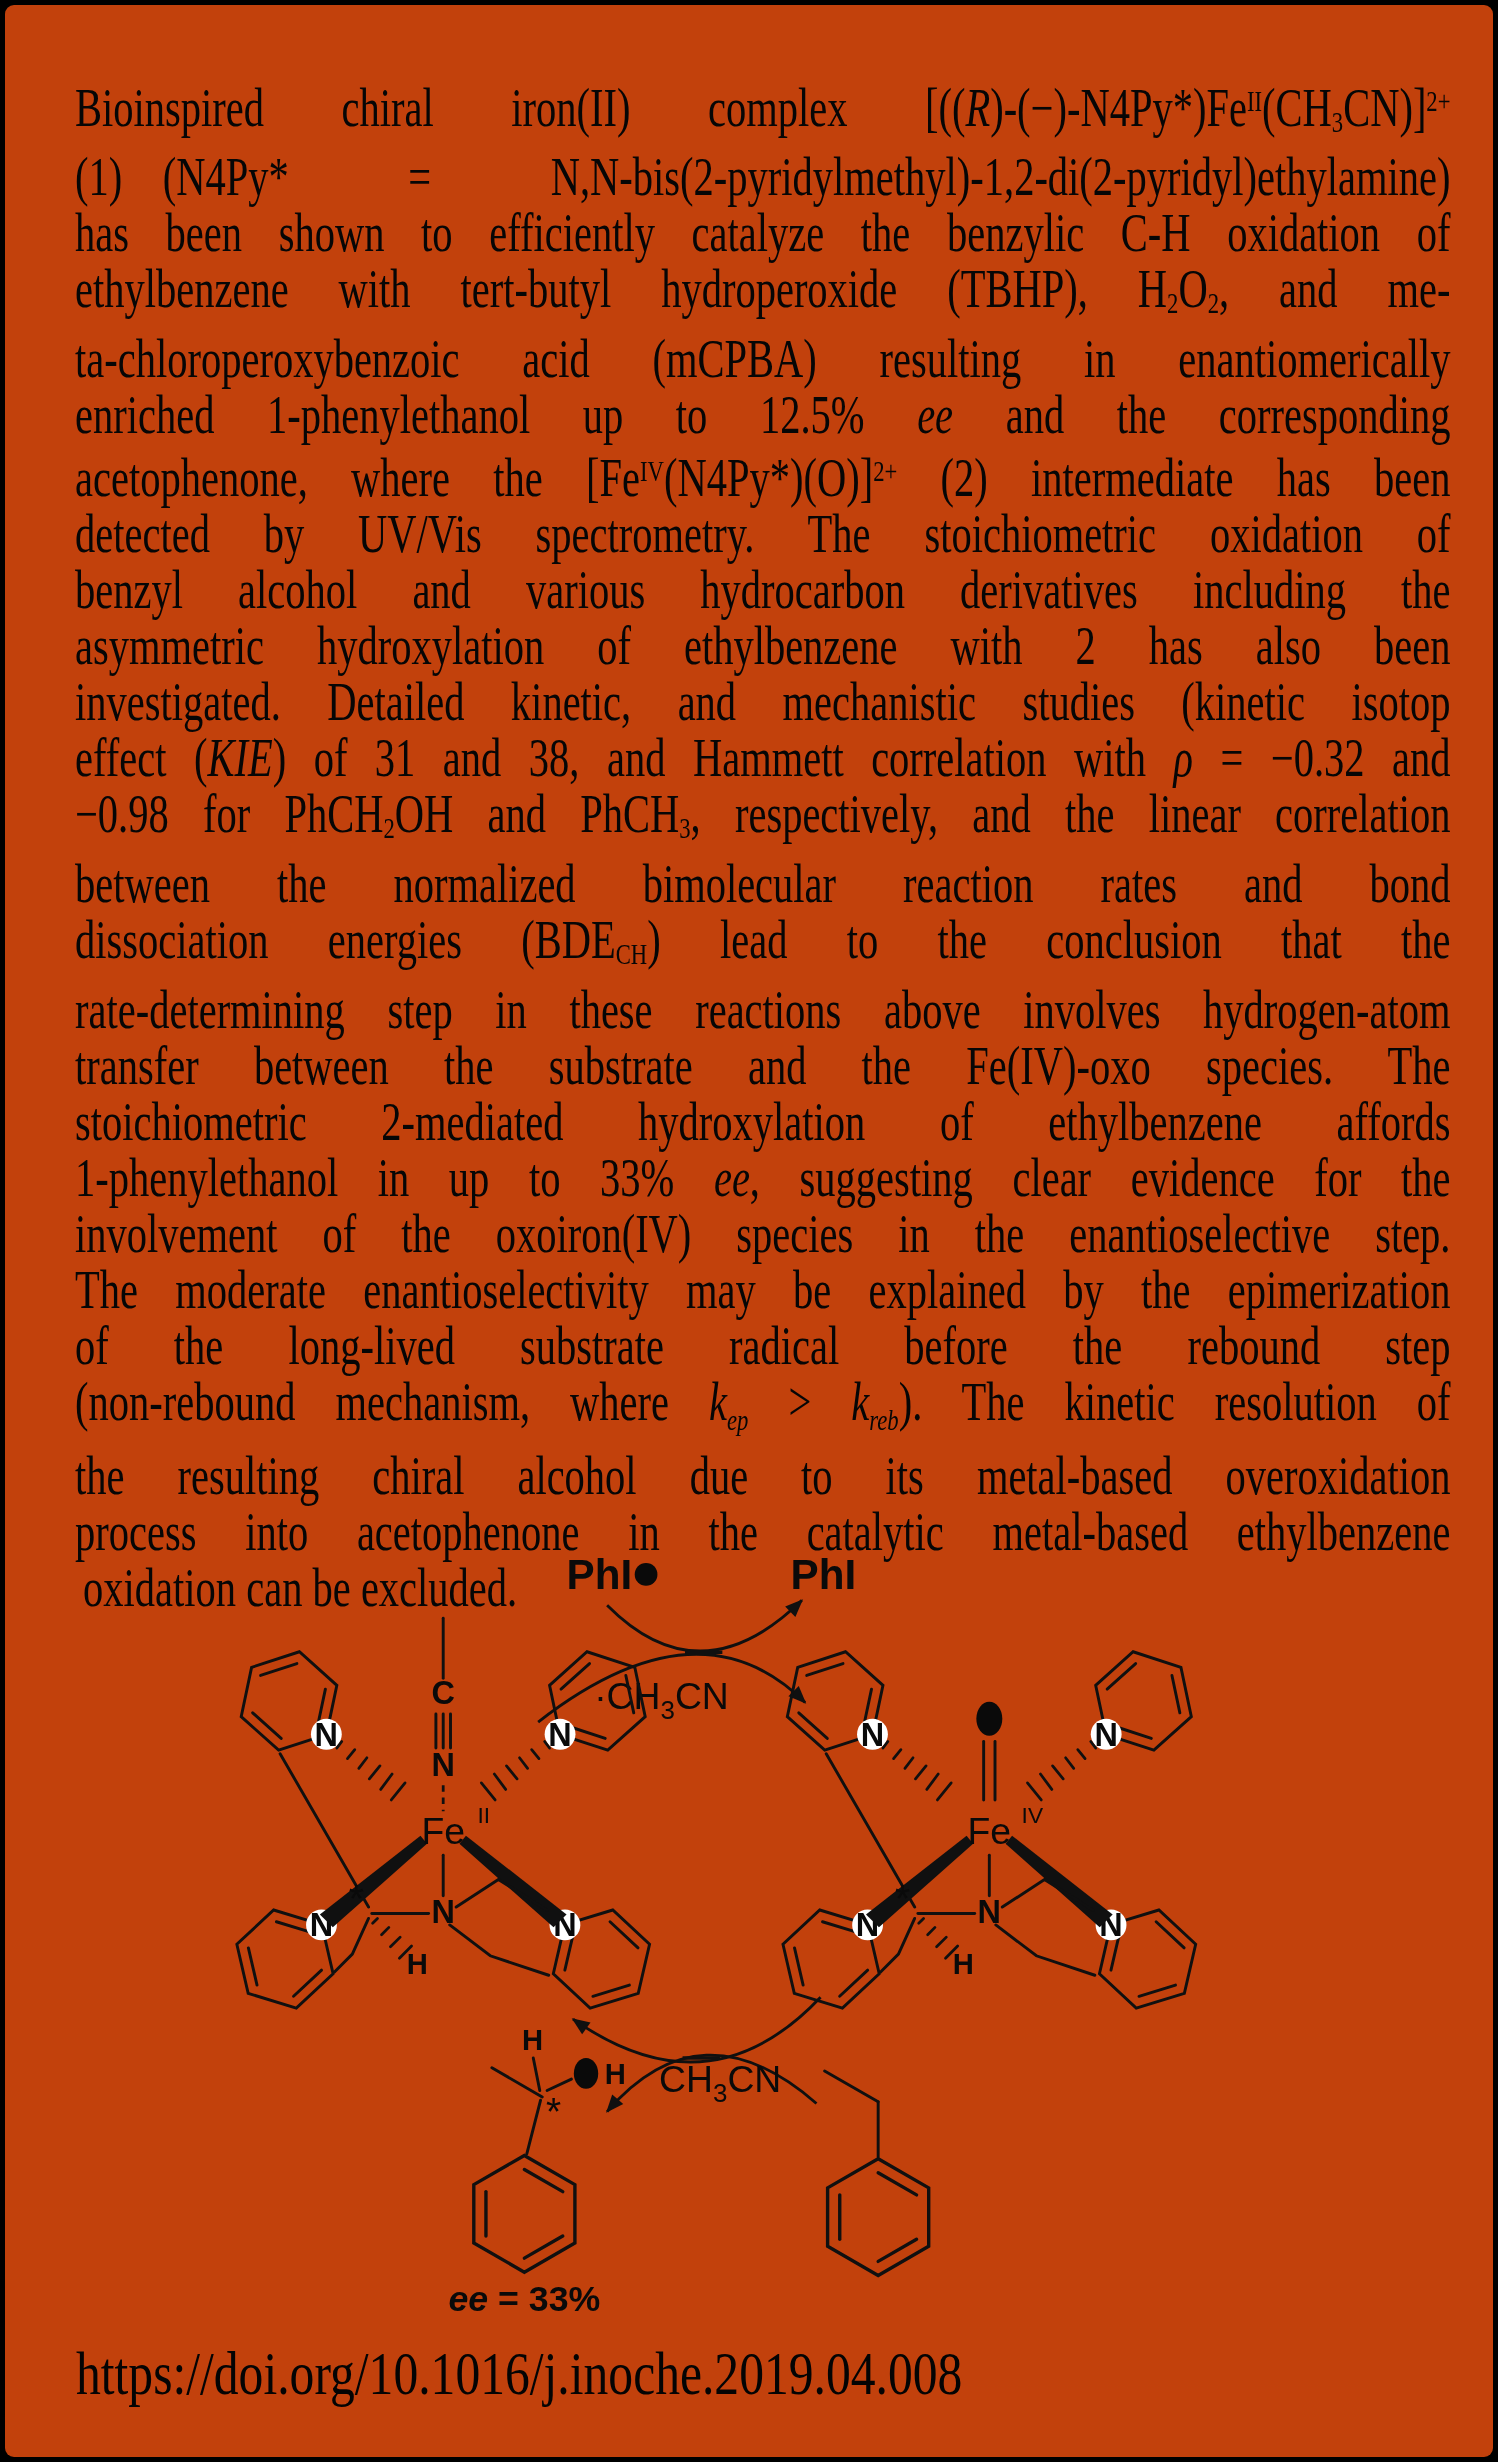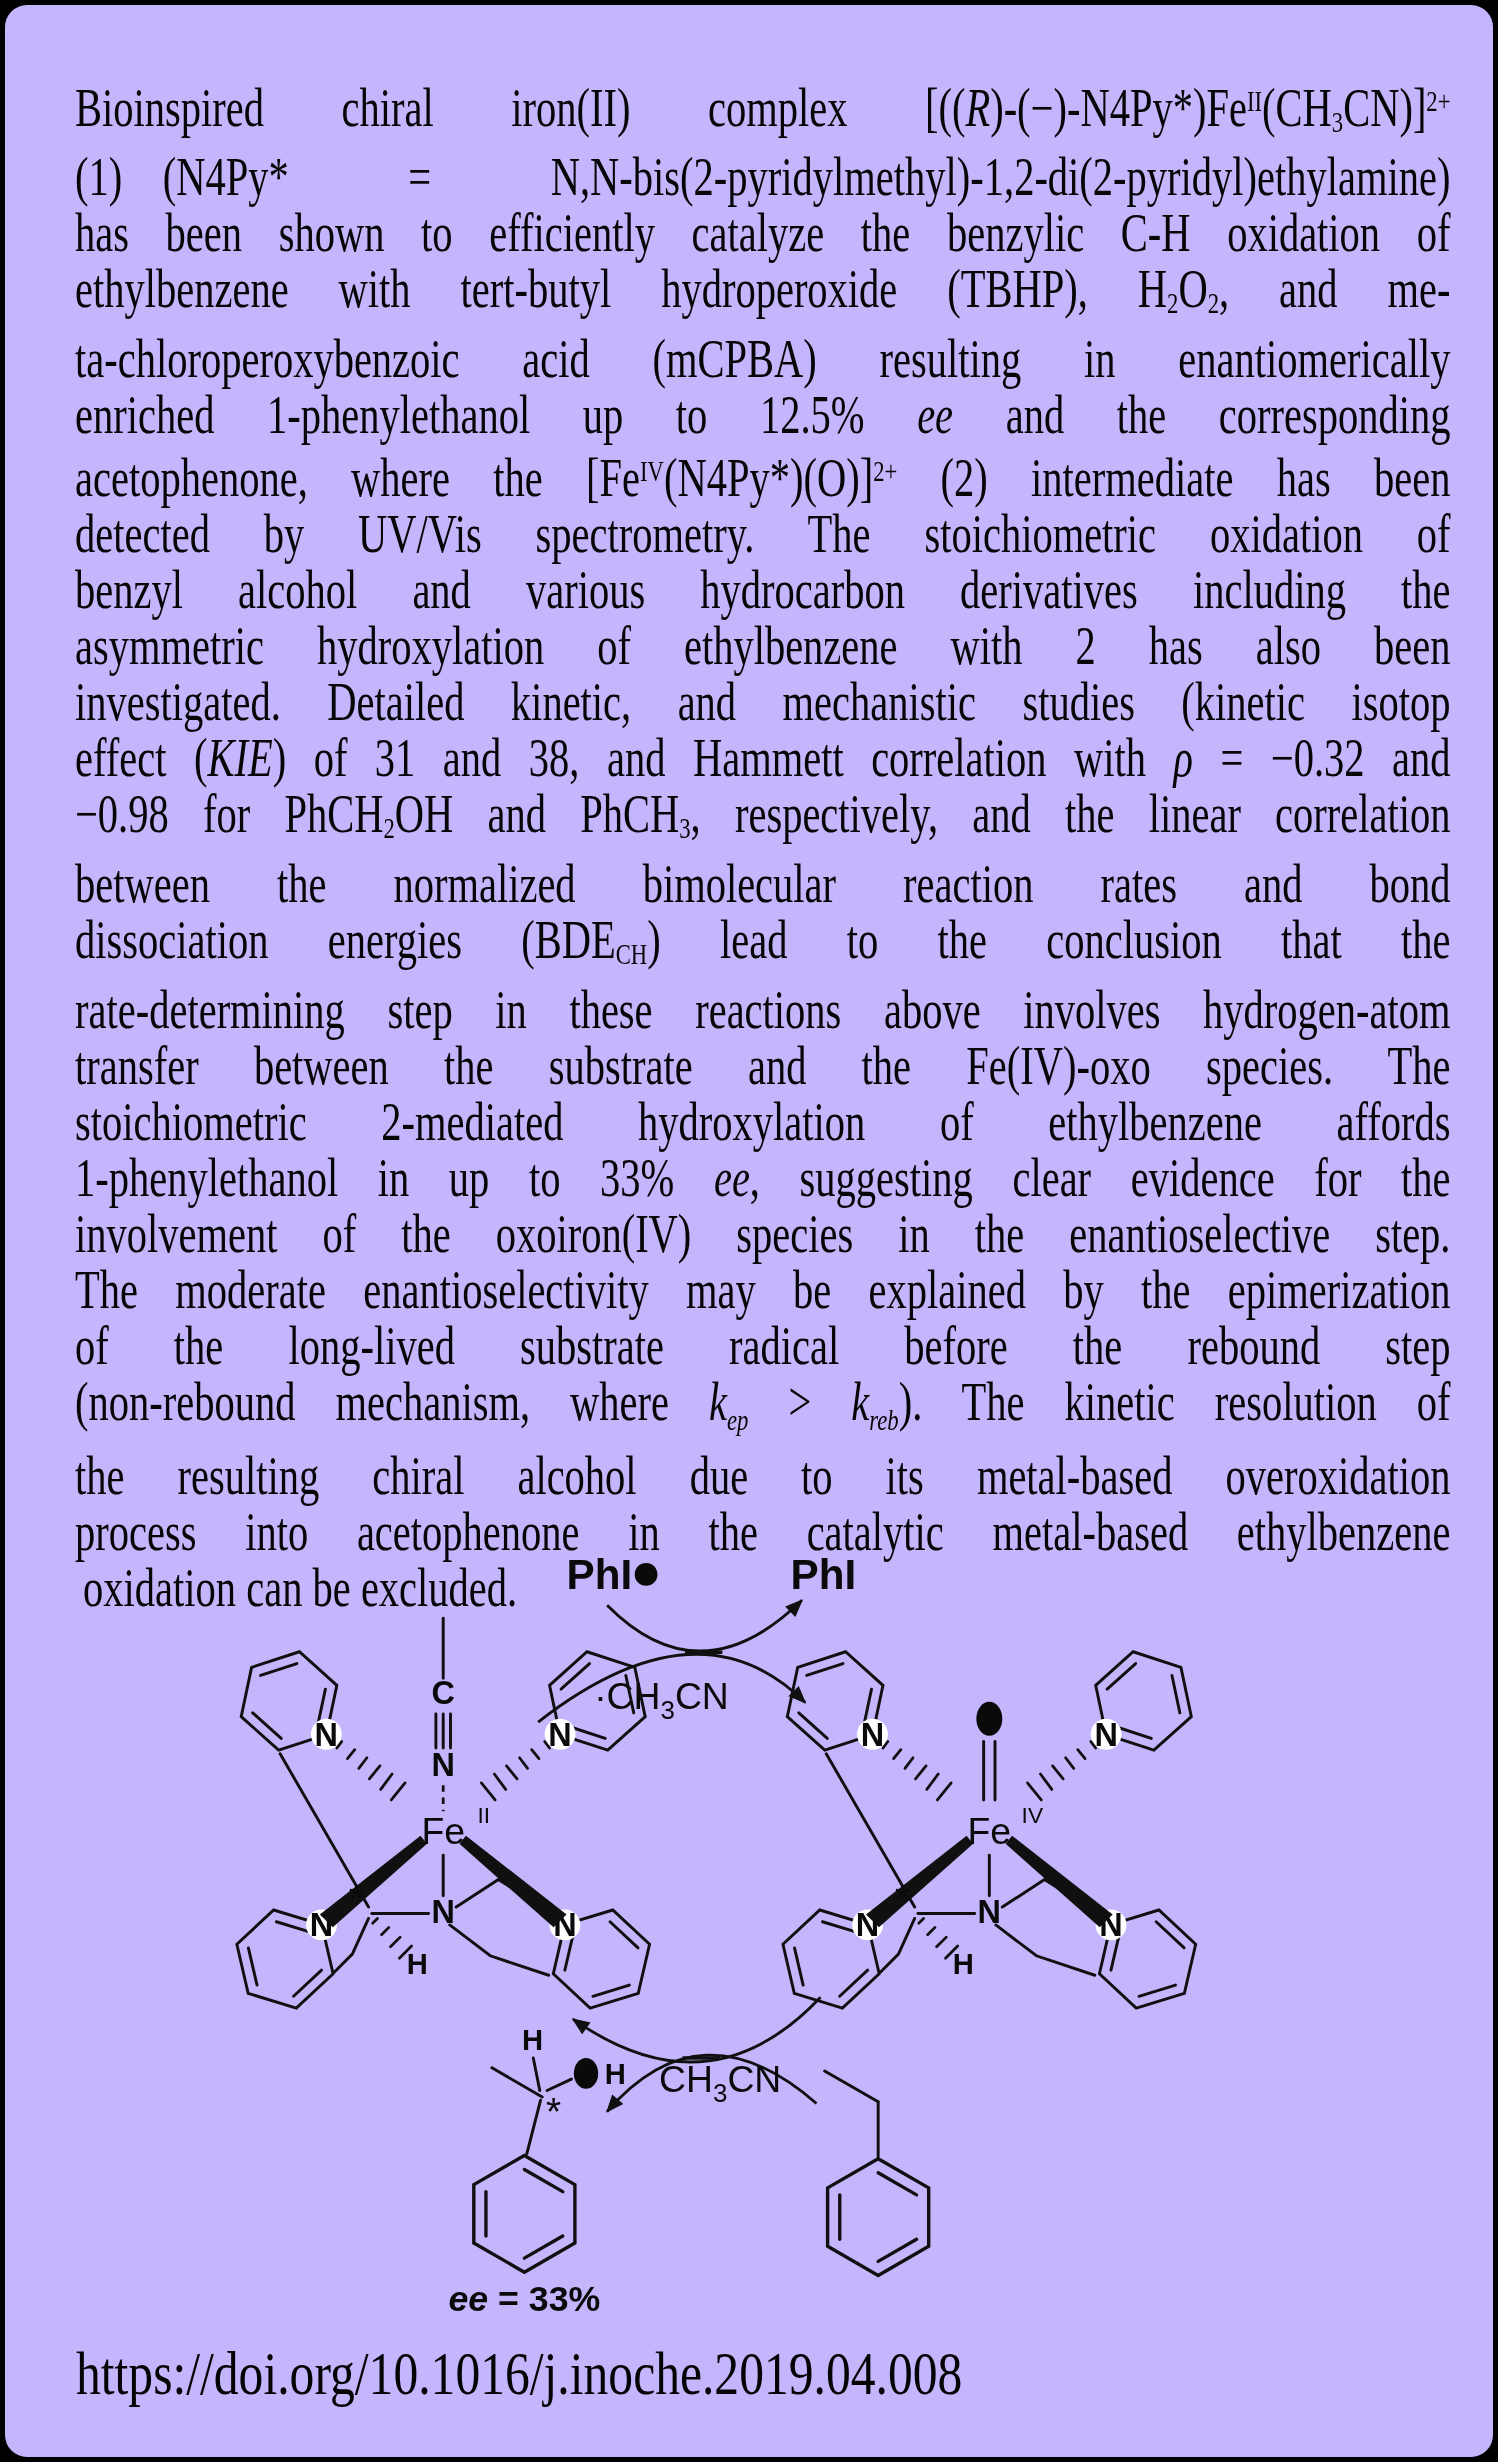--- a/index.html
+++ b/index.html
@@ -1,17 +1,17 @@
 <!DOCTYPE html>
 <html style="font-size:13px"><head>
 <meta charset="utf-8">
 <style>
   html,body{margin:0;padding:0;background:#000;}
   .page{position:relative;width:1498px;height:2462px;background:#000;overflow:hidden;}
-  .card{position:absolute;inset:4.9px;background:#c4b5fd;border-radius:22px;overflow:hidden;}
+  .card{position:absolute;inset:4.9px;background:#c2410c;border-radius:9px;overflow:hidden;}
 
   
   .abstract{
     position:absolute;left:70px;top:68px;width:1834px;
     transform:scaleX(0.75);transform-origin:0 0;
     font-family:"Liberation Serif",serif;font-size:54px;line-height:56px;
     color:#060606;
   }
   .line{text-align:justify;text-align-last:justify;}
   .line.last{text-align-last:left;}

